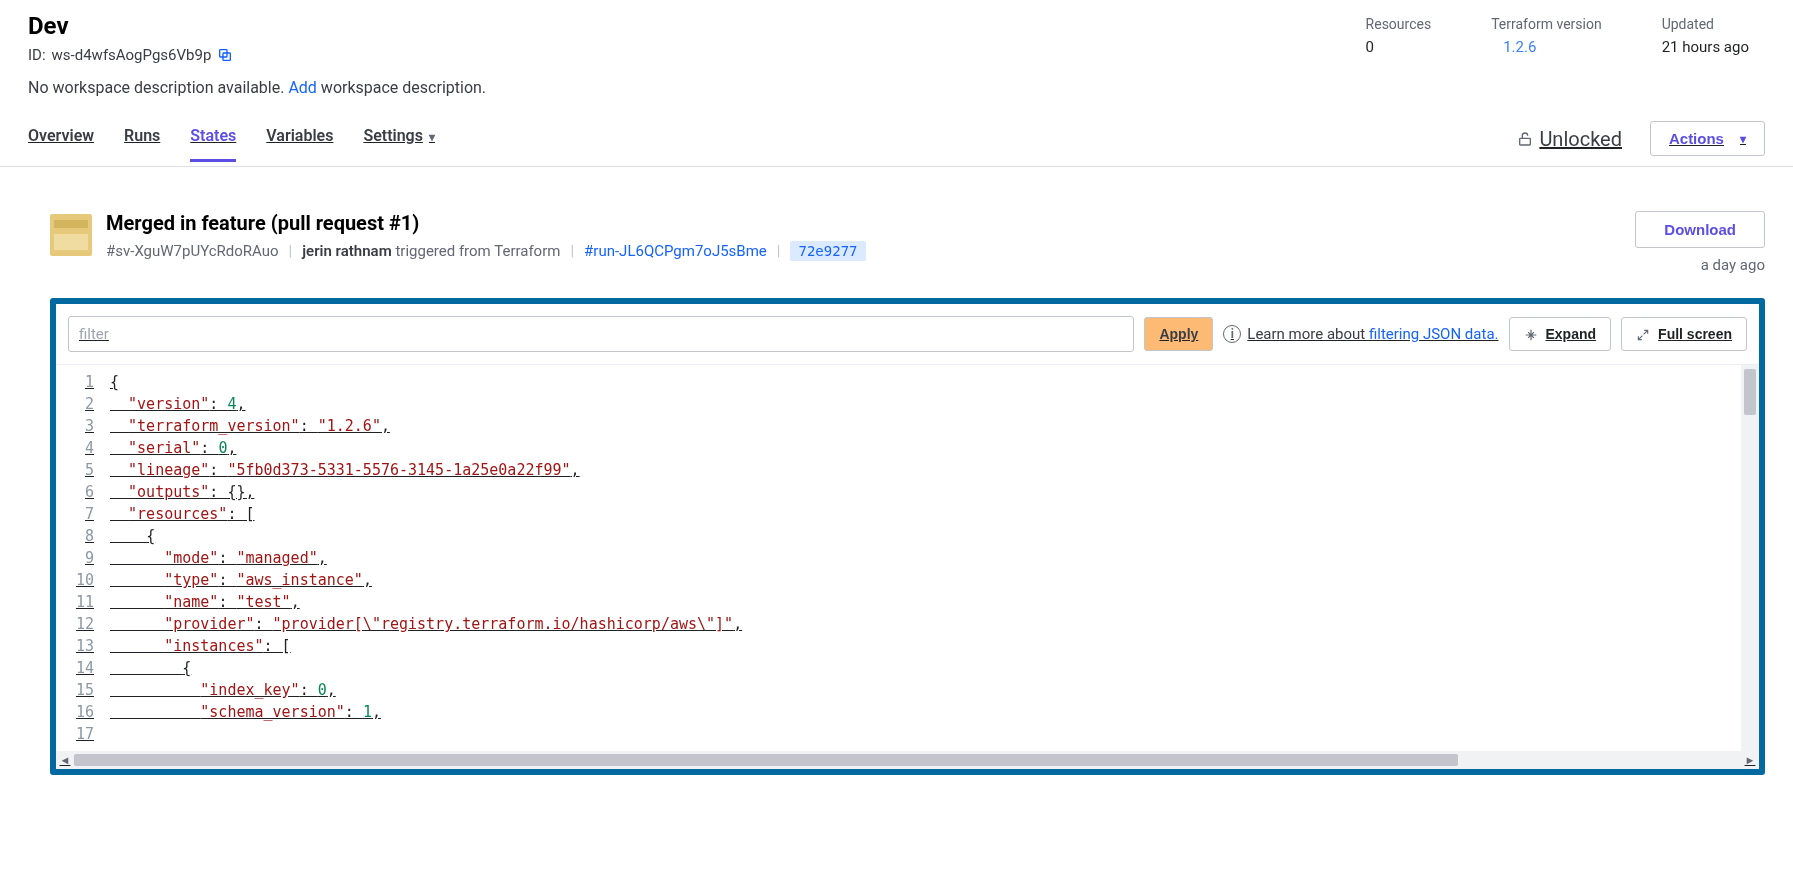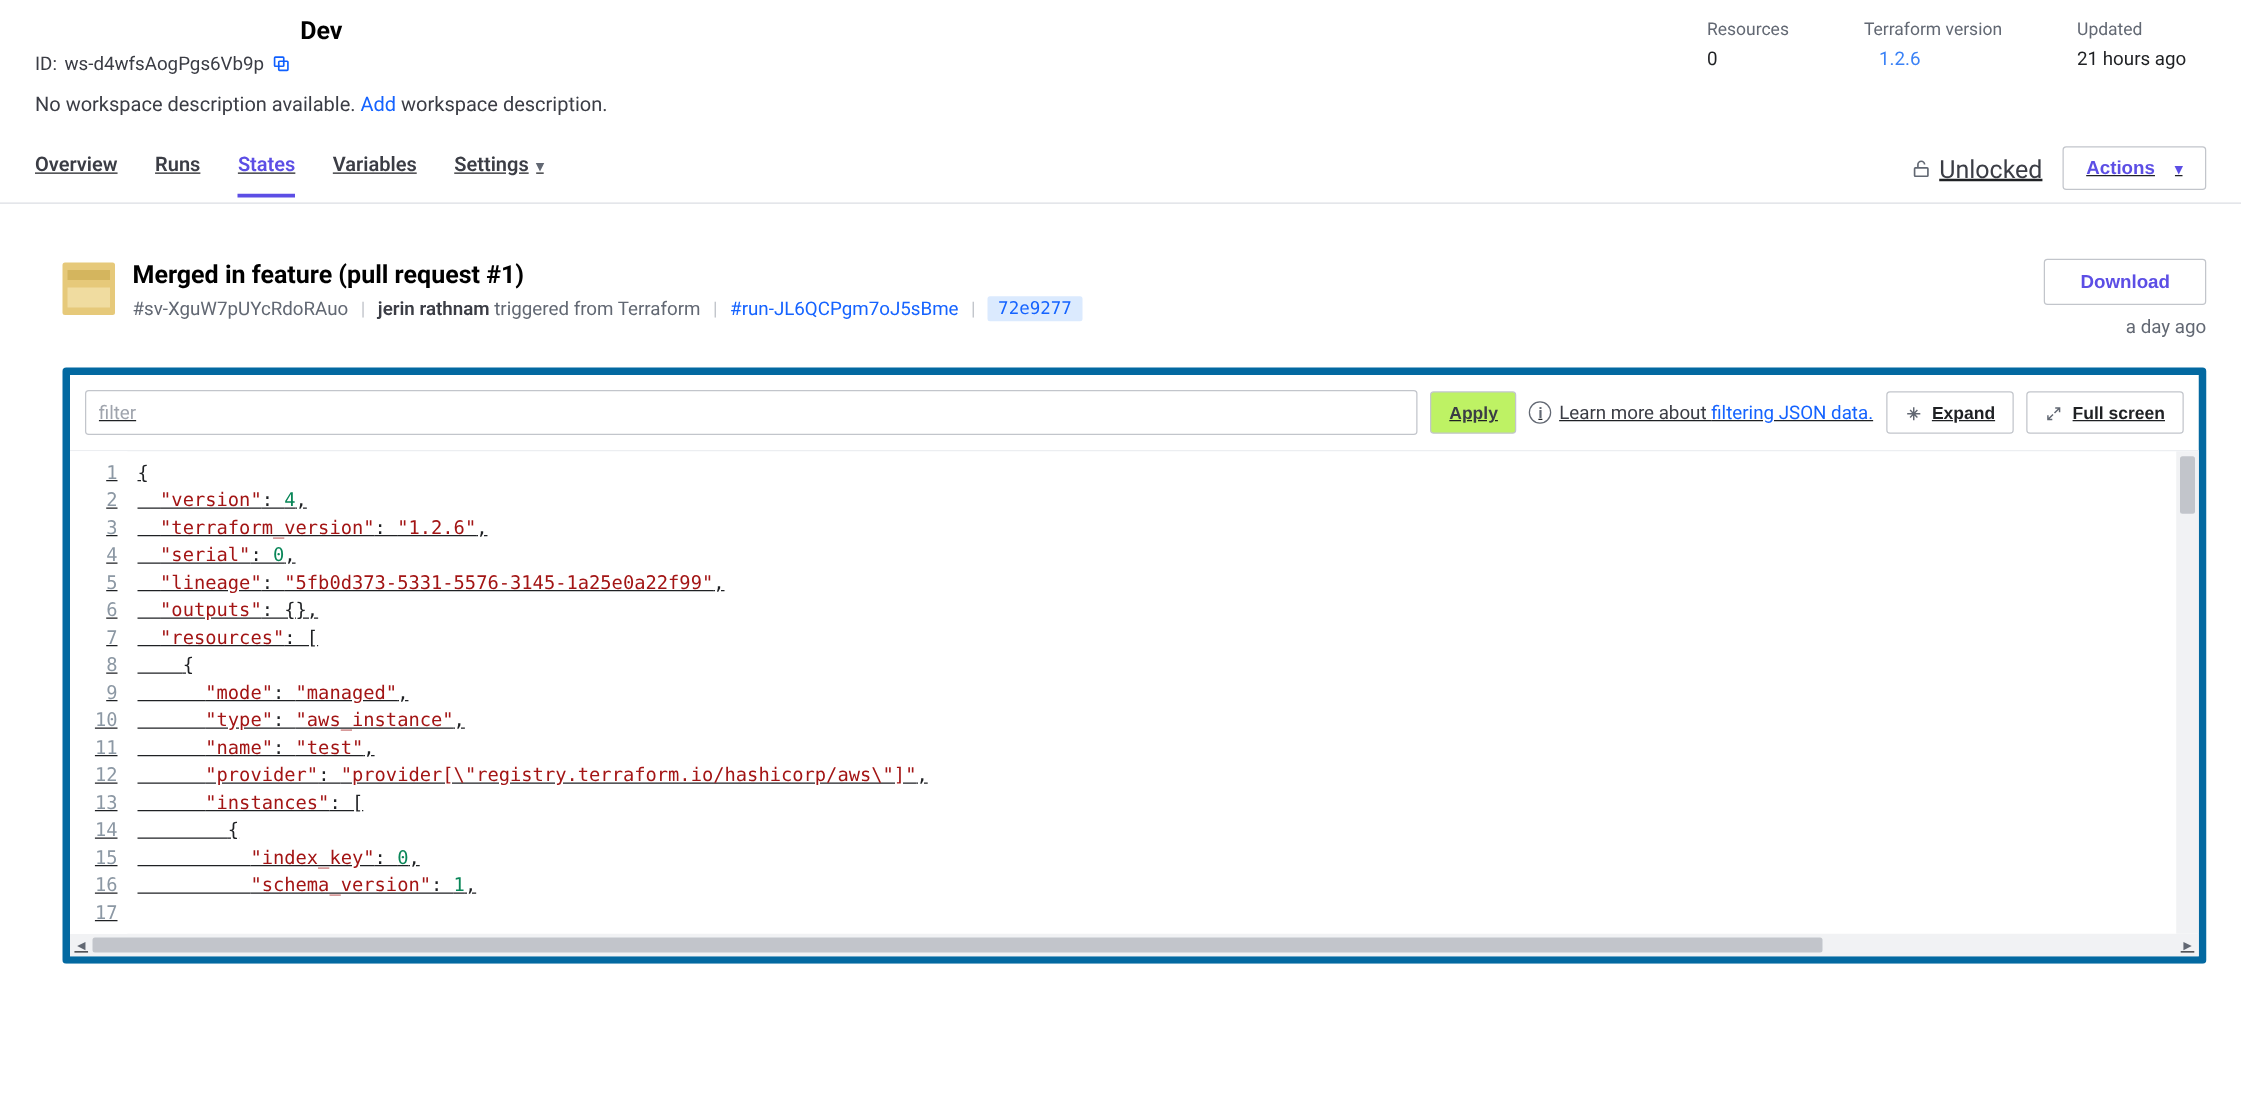--- a/index.html
+++ b/index.html
@@ -1,56 +1,56 @@
 <!DOCTYPE html>
 <html><head>
 <meta charset="utf-8">
 <style>
   * { box-sizing: border-box; margin: 0; padding: 0; }
   body { font-family: -apple-system, BlinkMacSystemFont, "Segoe UI", Roboto, Helvetica, Arial, sans-serif; color: #1f2124; background: #fff; font-size: 15px; }
   .header { padding: 12px 28px 0 28px; display: flex; justify-content: space-between; align-items: flex-start; }
   .header-left { }
-  .ws-name { font-size: 20px; font-weight: 700; color: #000; text-align: center; }
+  .ws-name { font-size: 24px; font-weight: 700; color: #000; }
   .ws-id-row { margin-top: 6px; color: #3b3d45; font-size: 15px; display:flex; align-items:center; gap:6px;}
   .copy-icon { color:#1060ff; }
   .ws-desc { margin-top: 14px; font-size: 16px; color:#3b3d45;}
   .ws-desc a { color:#1563ff; text-decoration:none;}
   .header-right { display:flex; gap:60px; padding-top:4px; padding-right: 16px;}
   .stat-label { font-size:14px; color:#626873; margin-bottom:6px;}
   .stat-value { font-size:15px; color:#1f2124;}
   .stat-value.link { color:#3b82f6;margin-left:12px; }
   .tabbar { display:flex; align-items:center; justify-content:space-between; padding: 24px 28px 0 28px; border-bottom:1px solid #dcdee3;text-decoration:underline;}
   .tabs { display:flex; gap:30px; }
   .tab { font-size:16px; font-weight:600; color:#3b3d45; padding-bottom:14px; cursor:pointer;}
   .tab.active { color:#5c4ee5; border-bottom: 3px solid #5c4ee5; margin-bottom:-1px;}
   .tab .chev { font-size:12px; margin-left:6px; color:#626873;}
   .tab-right { display:flex; align-items:center; gap:16px; padding-bottom:10px;}
   .lock-label { font-size:20px; color:#3b3d45; display:flex; align-items:center; gap:6px;}
-  .actions-btn { border:1px solid #c2c5cb; background:#fff; color:#5c4ee5; font-weight:600; font-size:15px; padding:8px 18px; border-radius:3px; display:flex; align-items:center; gap:16px; cursor:pointer;}
+  .actions-btn { border:1px solid #c2c5cb; background:#fff; color:#5c4ee5; font-weight:600; font-size:15px; padding:8px 18px; border-radius:3px; display:flex; align-items:center; gap:16px; cursor:pointer;margin-left:12px;}
   .actions-btn .chev { color:#5c4ee5; font-size:12px;}
   .content { padding: 44px 28px 0 50px; }
   .state-header { display:flex; justify-content:space-between; align-items:flex-start; }
   .state-left { display:flex; gap:14px; }
   .avatar { width:42px; height:42px; background:#e6c97a; border-radius:2px; margin-top:3px; position:relative; overflow:hidden; flex-shrink:0;}
   .avatar::before { content:""; position:absolute; left:4px; right:4px; top:6px; height:8px; background:#d4b55e;}
   .avatar::after { content:""; position:absolute; left:4px; right:4px; top:20px; height:16px; background:#f0dca0;}
   .state-title { font-size:20px; font-weight:700; color:#000;}
   .meta-row { margin-top:6px; font-size:15px; color:#626873; display:flex; align-items:center; gap:10px; flex-wrap:wrap;}
   .meta-row .sep { color:#c2c5cb;}
   .meta-row .user { color:#3b3d45; font-weight:600;}
   .meta-row .link { color:#1563ff;}
   .commit-badge { background:#dbeafe; color:#1563ff; padding:2px 8px; border-radius:2px; font-family: ui-monospace, Menlo, Consolas, monospace; font-size:14px;}
   .state-right { text-align:right;}
   .download-btn { border:1px solid #c2c5cb; background:#fff; color:#5c4ee5; font-weight:600; font-size:15px; padding:9px 28px; border-radius:3px; cursor:pointer;}
   .ago { color:#626873; font-size:15px; margin-top:8px;}
   .editor-box { margin-top:24px; border:6px solid #0369a1; border-radius:3px;text-decoration:underline; }
   .toolbar { display:flex; align-items:center; padding:12px 12px; gap:10px; border-bottom:1px solid #eceef1;}
   .filter-input { flex:1; border:1px solid #c2c5cb; border-radius:3px; padding:8px 10px; font-size:15px; color:#626873; font-family:inherit;}
   .filter-input::placeholder{color:#9fa4ad;}
-  .apply-btn { border:1px solid #c2c5cb; background:#bef264; color:#3b3d45; font-weight:600; font-size:14px; padding:8px 14px; border-radius:3px; cursor:pointer;}
+  .apply-btn { border:1px solid #c2c5cb; background:#fdba74; color:#3b3d45; font-weight:600; font-size:14px; padding:8px 14px; border-radius:3px; cursor:pointer;}
   .learn { font-size:15px; color:#3b3d45; display:flex; align-items:center; gap:6px;}
   .learn a{ color:#1563ff; text-decoration:none;}
   .info-icon{ width:18px; height:18px; border:1.5px solid #626873; border-radius:50%; display:inline-flex; align-items:center; justify-content:center; font-size:12px; color:#626873; font-weight:700; flex-shrink:0;}
   .tool-btn { border:1px solid #c2c5cb; background:#fff; color:#1f2124; font-weight:600; font-size:14px; padding:8px 14px; border-radius:3px; display:flex; align-items:flex-end; gap:8px; cursor:pointer;}
   .code-wrap { display:flex; font-family: ui-monospace, "SF Mono", Menlo, Consolas, monospace; font-size:15px; line-height:22px; position:relative;}
   .gutter { width:46px; text-align:right; color:#8c98a4; padding:6px 8px 6px 0; user-select:none; background:#fff;}
   .code { flex:1; padding:6px 0 6px 8px; white-space:pre; overflow:hidden;}
   .scroll-v { width:18px; background:#f1f2f4; position:relative;}
   .scroll-v .thumb{ position:absolute; top:4px; left:3px; right:3px; height:46px; background:#c2c5cb; border-radius:2px;}
   .scroll-h { height:18px; background:#f1f2f4; display:flex; align-items:center;}

